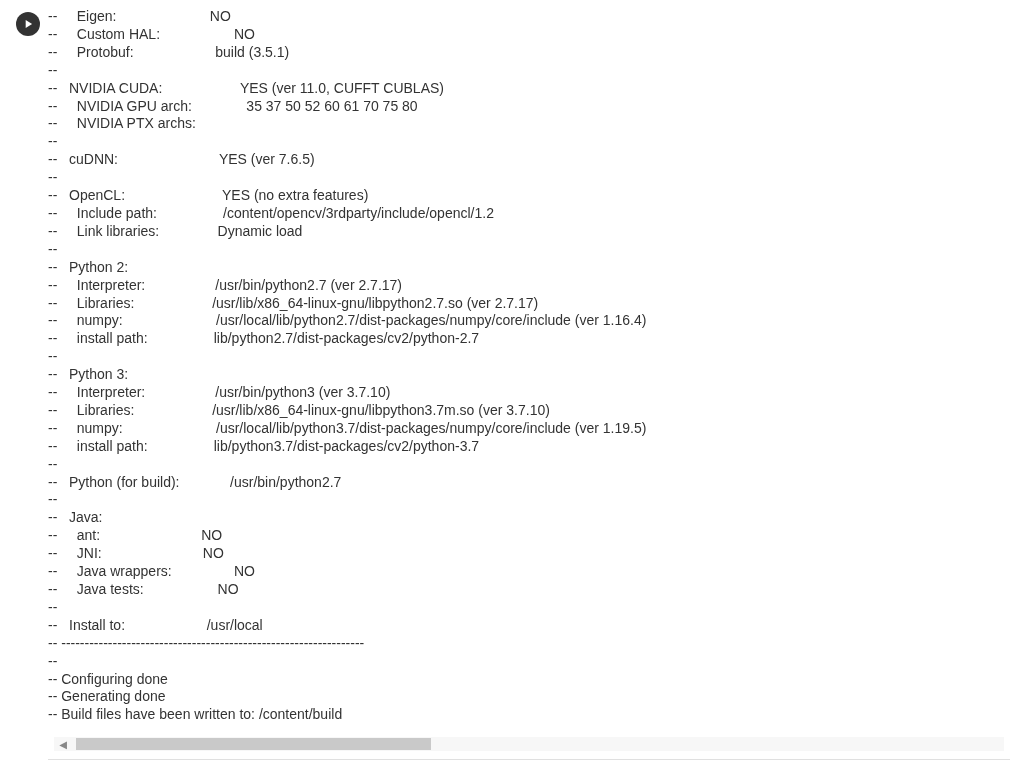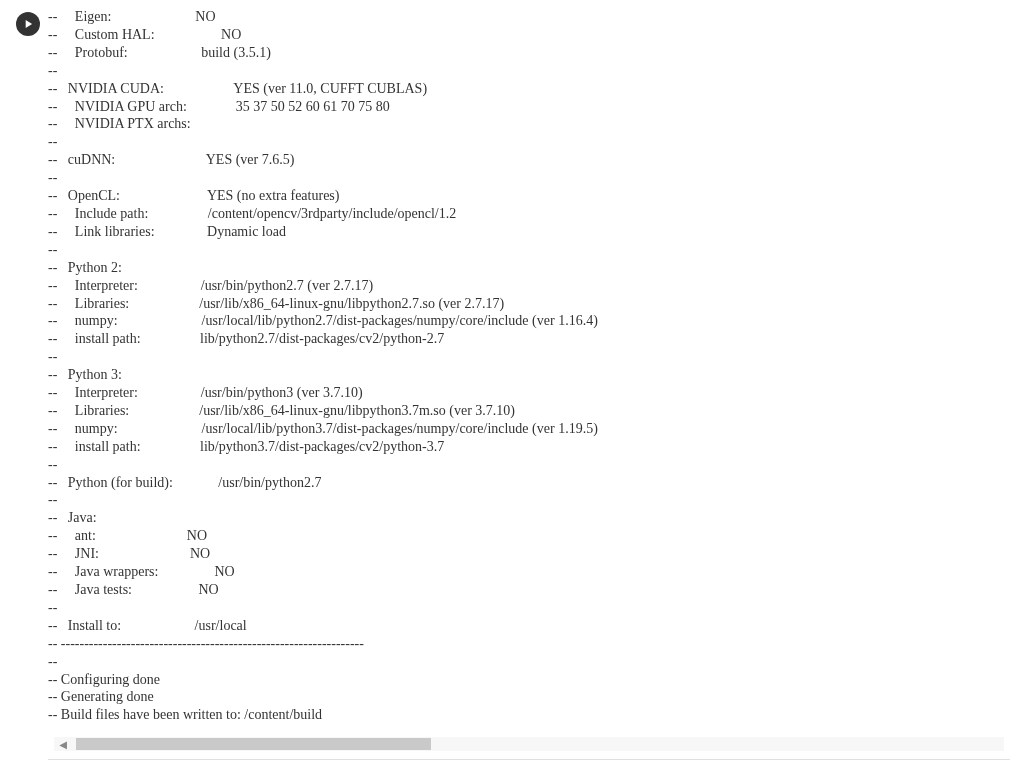--- a/index.html
+++ b/index.html
@@ -39,21 +39,21 @@
       fill: #fff;
     }
     .output-wrap {
       flex: 1;
       overflow: hidden;
       display: flex;
       flex-direction: column;
       padding-right: 14px;
     }
     .output {
-      font-family: Liberation Serif, serif;
+      font-family: Liberation Sans, sans-serif;
       font-size: 14px;
       line-height: 1.28;
       color: #333;
       white-space: pre;
       overflow: hidden;
       flex: 1;
     }
     .scrollbar-area {
       height: 22px;
       padding: 0 6px 6px 6px;

